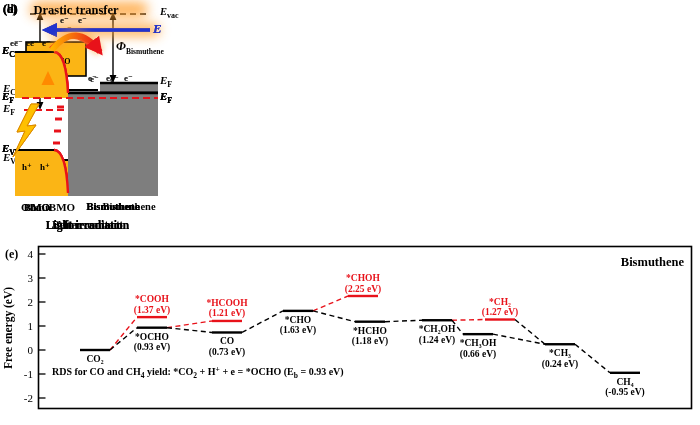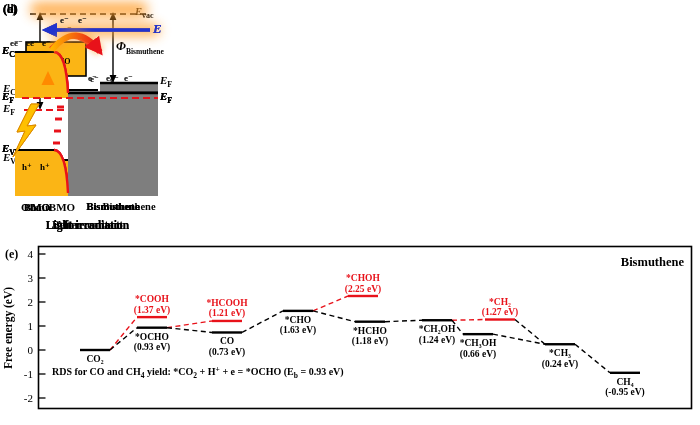--- a/index.html
+++ b/index.html
@@ -79,21 +79,21 @@
       </g>
       <rect class="blk-orange outlined" x="26" y="42" width="60" height="34"></rect>
       <line class="edge" x1="26" y1="90" x2="98" y2="90"></line>
       <path class="ef-dash" d="M24 110 H98"></path>
       <rect class="blk-orange" x="26" y="160" width="72" height="36"></rect>
       <line class="edge" x1="26" y1="160" x2="98" y2="160"></line>
       <rect class="blk-gray" x="100" y="83" width="58" height="113"></rect>
       <line class="edge-thick" x1="100" y1="83" x2="158" y2="83"></line>
     </svg>
     <span class="tag">(a)</span>
-    <span class="lab" style="left:135px;top:7px;font-size:10.5px"><i>E</i><sub>vac</sub></span>
+    <span class="lab" style="left:160px;top:7px;font-size:10.5px"><i>E</i><sub>vac</sub></span>
     <span class="lab phi" style="left:26px;top:50px;width:60px;text-align:center"><i>Φ</i><sub>BMO</sub></span>
     <span class="lab phi" style="left:116px;top:40px"><i>Φ</i><sub class="longsub">Bismuthene</sub></span>
     <span class="lab" style="left:3px;top:83px"><i>E</i><sub>C</sub></span>
     <span class="lab" style="left:3px;top:103px"><i>E</i><sub>F</sub></span>
     <span class="lab" style="left:3px;top:152px"><i>E</i><sub>V</sub></span>
     <span class="lab" style="left:160px;top:75px"><i>E</i><sub>F</sub></span>
     <span class="mat" style="left:26px;width:72px">BMO</span>
     <span class="mat small" style="left:96px;width:66px">Bismuthene</span>
     <span class="cap">Before contact</span>
   </div>
@@ -220,20 +220,21 @@
       <path class="blk-orange" d="M15 150 H54 Q66 150.5 68 193 L68 196 H15 Z"></path>
       <line class="edge" x1="15" y1="150" x2="54" y2="150"></line>
       <path class="bend" d="M54 150 Q66 150.5 68 193"></path>
       <polygon class="bolt" points="31,104 17,132 25,131 13,157 36,125 27,126 39,104"></polygon>
       <line x1="48" y1="160" x2="48" y2="84" stroke="url(#grad-up-d)" stroke-width="4.5"></line>
       <polygon class="exc-head" points="48,71 41.5,85 54.5,85"></polygon>
       <path class="glowpath" d="M52 50 Q76 20 100 52"></path>
       <path d="M52 50 Q76 20 100 52" stroke="url(#grad-arc-d)" stroke-width="6" fill="none" marker-end="url(#arr-d)"></path>
     </svg>
     <span class="tag">(d)</span>
+    <span class="ptitle">Drastic transfer</span>
     <span class="field-lab">E</span>
     <span class="e-lab" style="left:10px;top:39px">e⁻</span>
     <span class="e-lab" style="left:26px;top:39px">e⁻</span>
     <span class="e-lab" style="left:42px;top:39px">e⁻</span>
     <span class="e-lab" style="left:60px;top:16px">e⁻</span>
     <span class="e-lab" style="left:78px;top:16px">e⁻</span>
     <span class="e-lab" style="left:88px;top:74px">e⁻</span>
     <span class="e-lab" style="left:106px;top:74px">e⁻</span>
     <span class="e-lab" style="left:124px;top:74px">e⁻</span>
     <span class="h-lab" style="left:22px;top:163px">h⁺</span>

